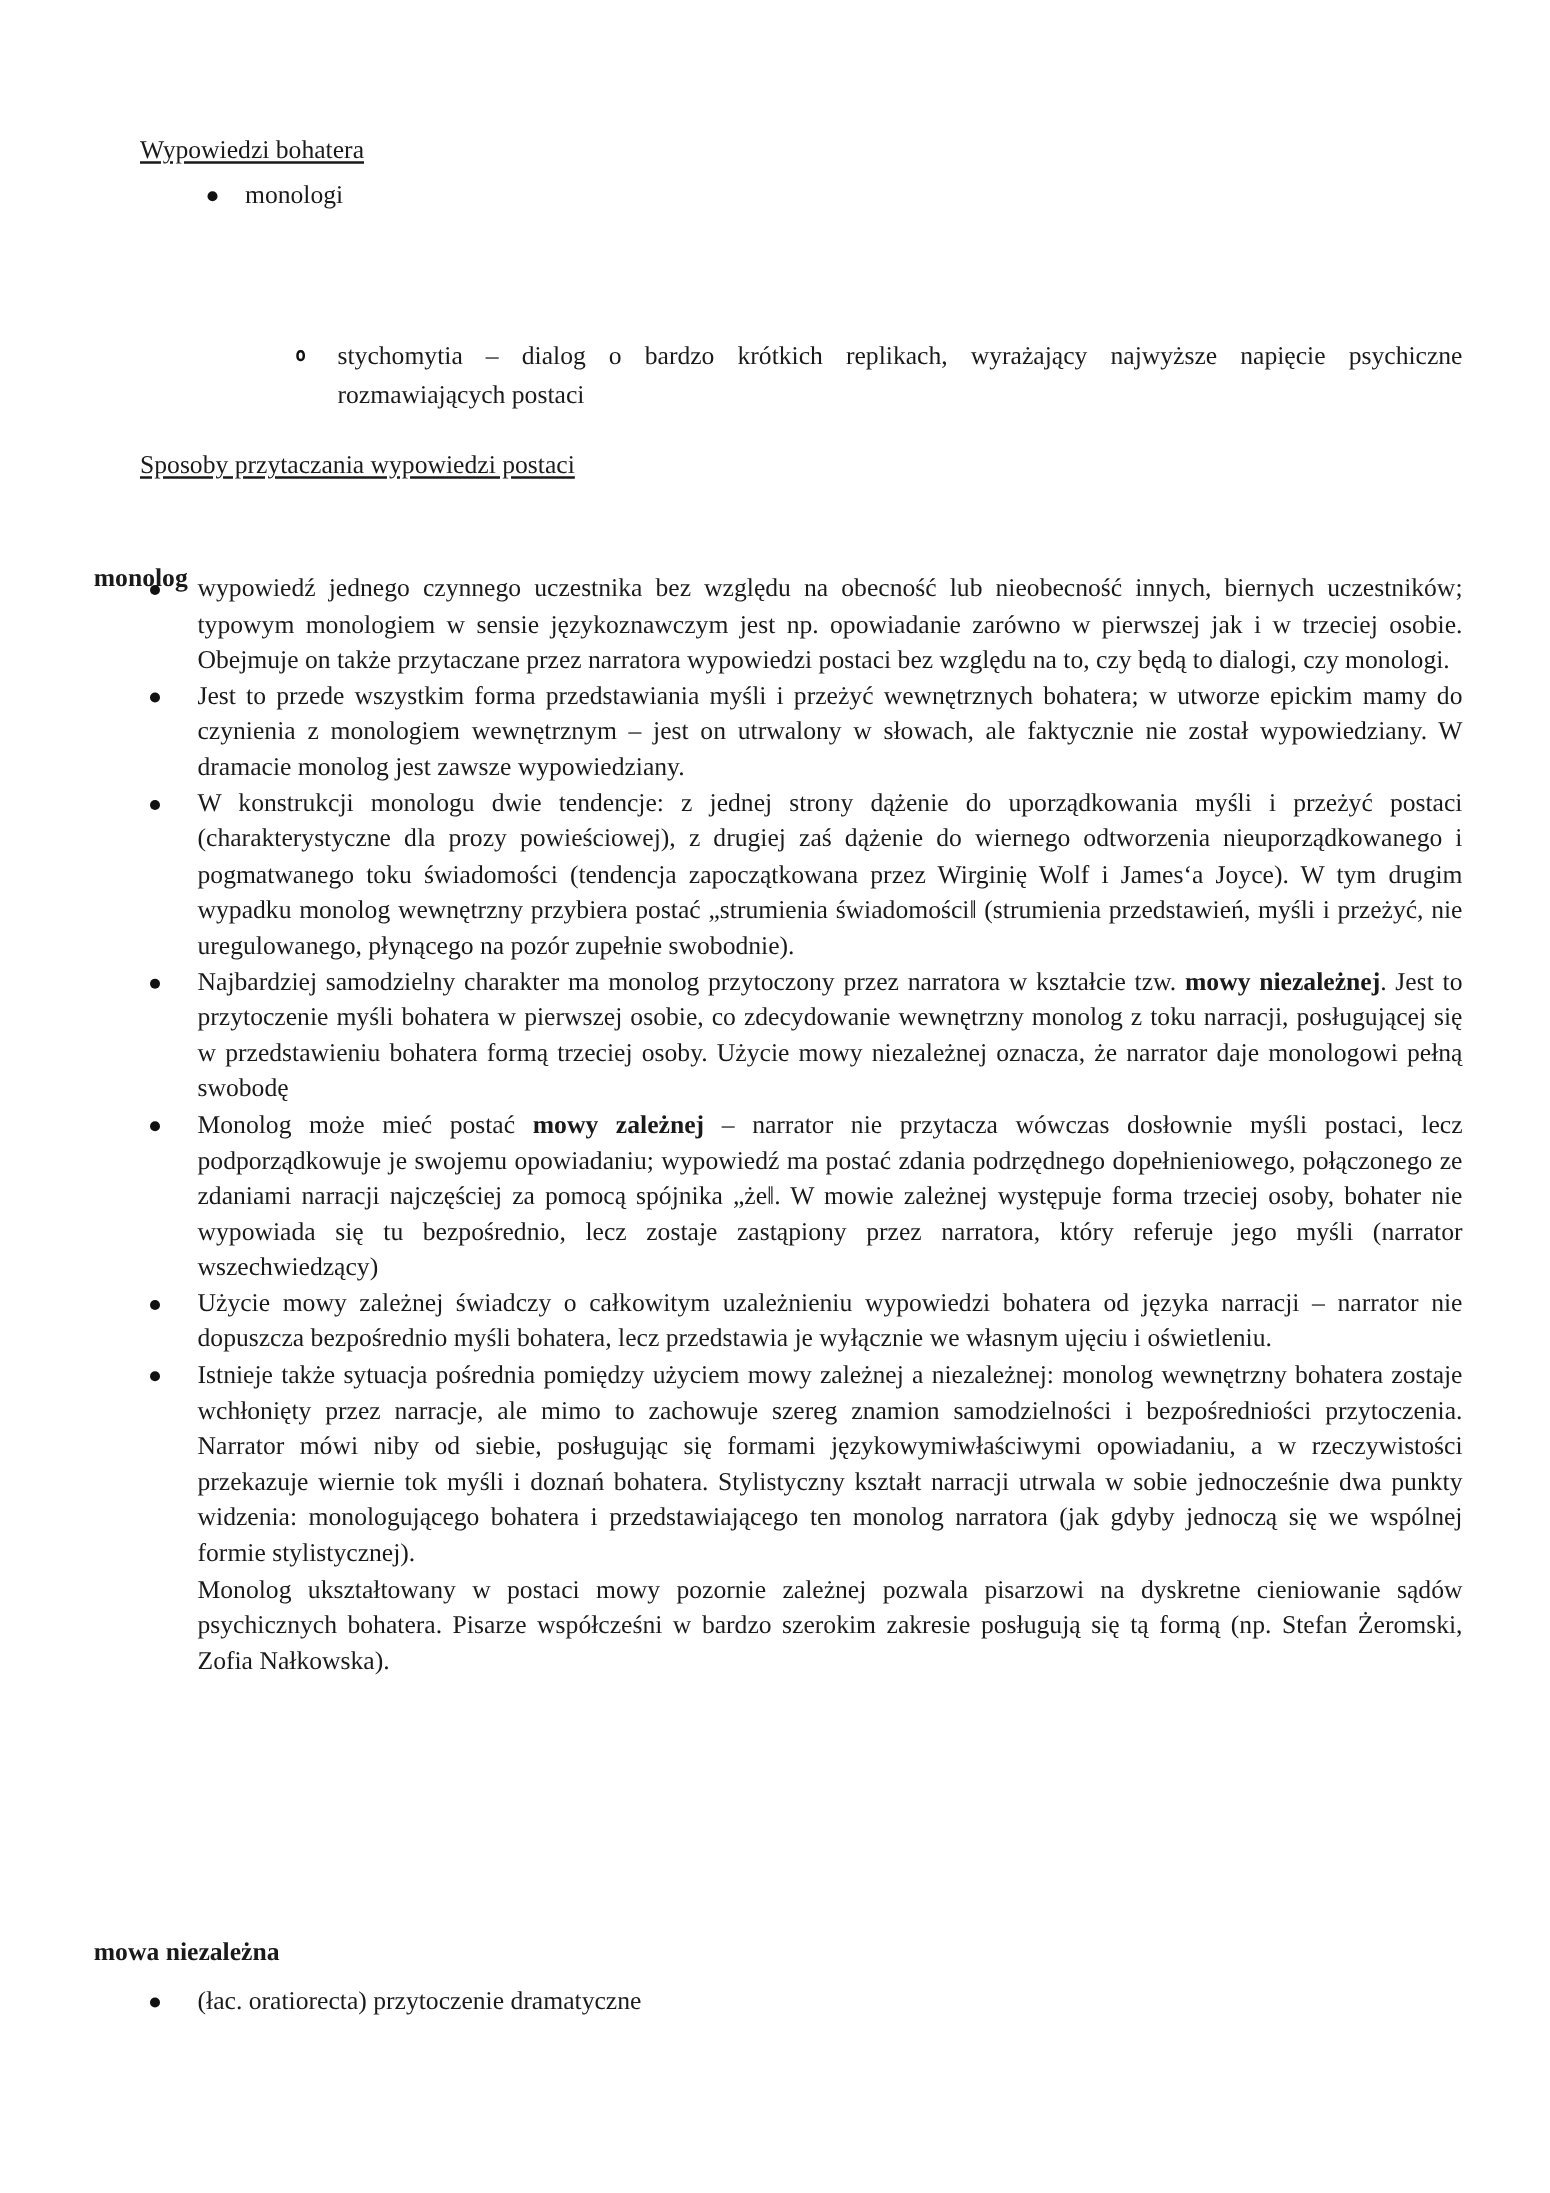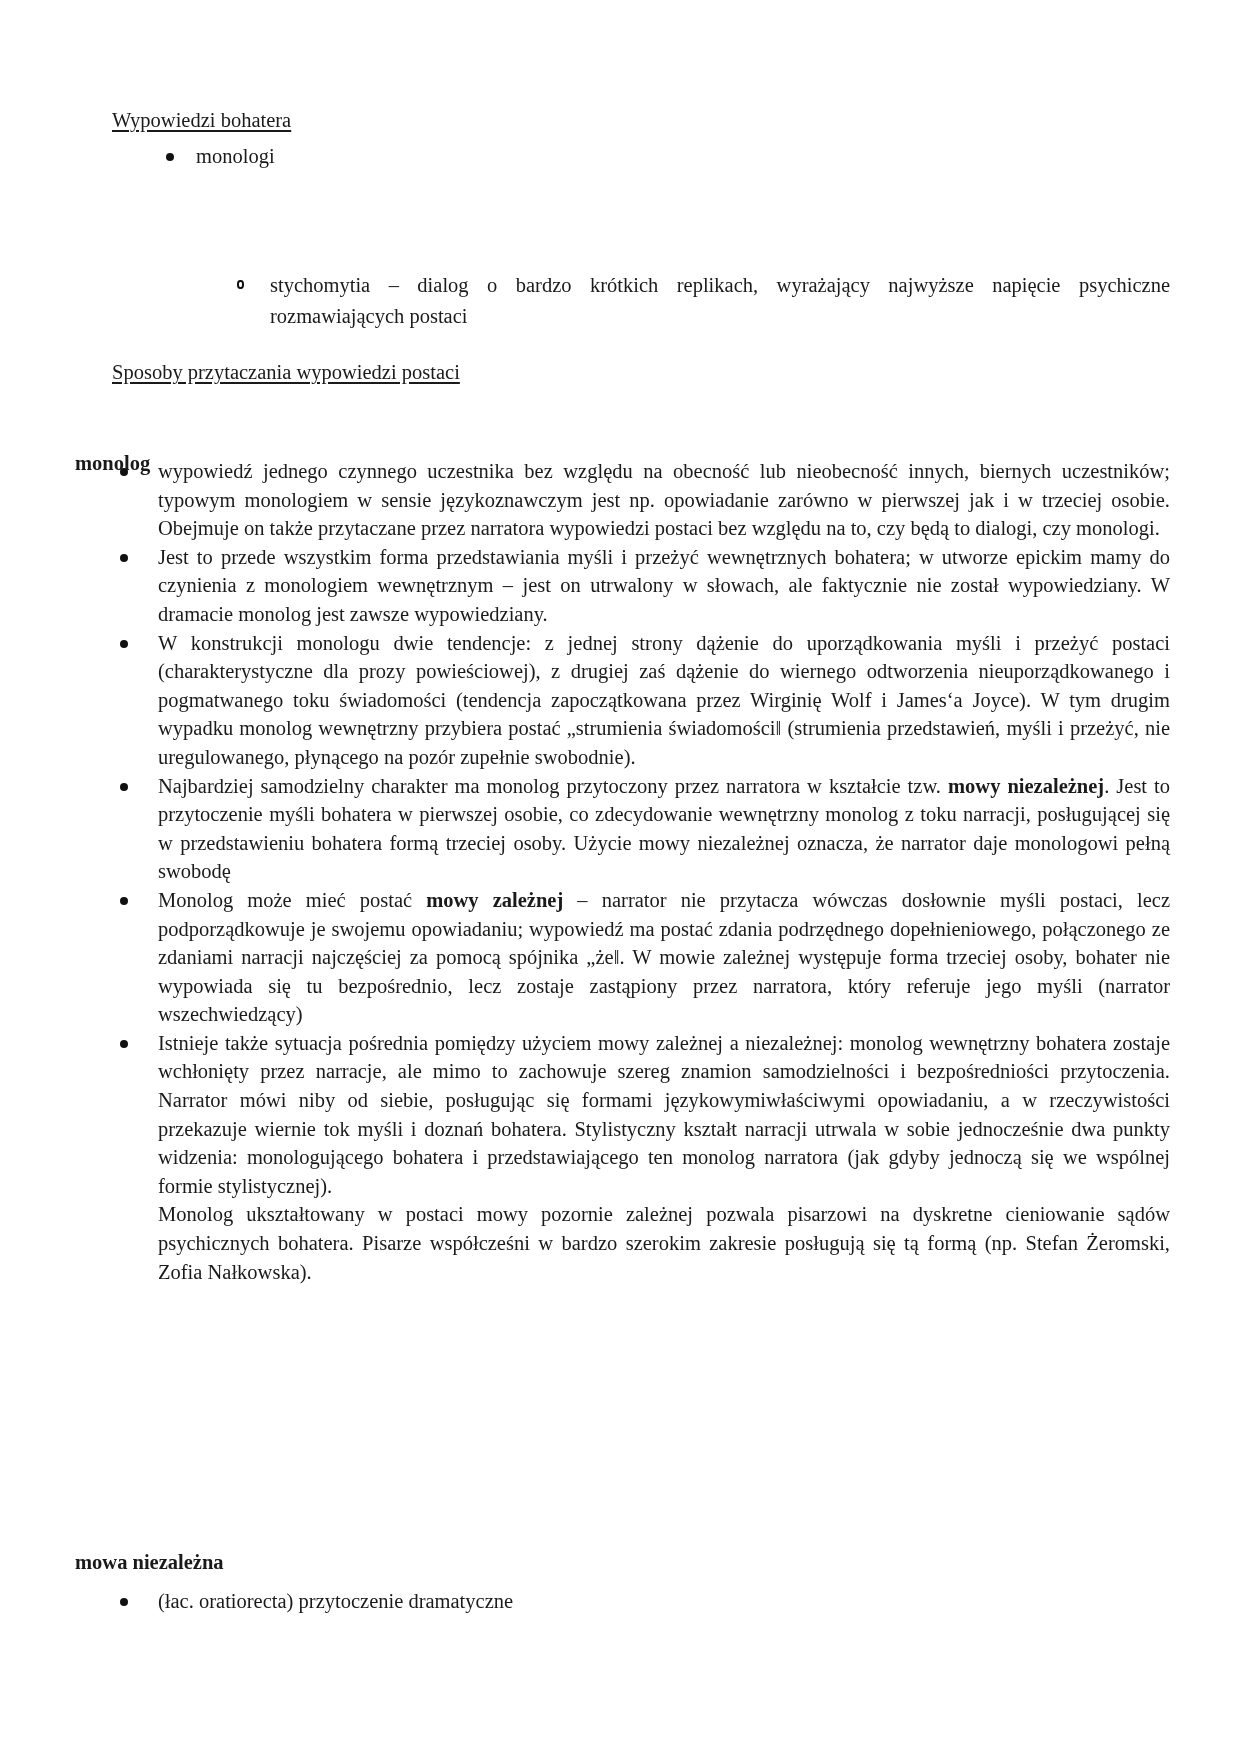--- a/index.html
+++ b/index.html
@@ -81,20 +81,24 @@
     <li class="item">
       <span class="bullet"></span>
       <span>Najbardziej samodzielny charakter ma monolog przytoczony przez narratora w kształcie tzw. </span><b>mowy niezależnej</b><span>. Jest to przytoczenie myśli bohatera w pierwszej osobie, co zdecydowanie wewnętrzny monolog z toku narracji, posługującej się w przedstawieniu bohatera formą trzeciej osoby. Użycie mowy niezależnej oznacza, że narrator daje monologowi pełną swobodę</span>
     </li>
     <li class="item">
       <span class="bullet"></span>
       <span>Monolog może mieć postać </span><b>mowy zależnej</b><span> – narrator nie przytacza wówczas dosłownie myśli postaci, lecz podporządkowuje je swojemu opowiadaniu; wypowiedź ma postać zdania podrzędnego dopełnieniowego, połączonego ze zdaniami narracji najczęściej za pomocą spójnika „że‖. W mowie zależnej występuje forma trzeciej osoby, bohater nie wypowiada się tu bezpośrednio, lecz zostaje zastąpiony przez narratora, który referuje jego myśli (narrator wszechwiedzący)</span>
     </li>
     <li class="item">
       <span class="bullet"></span>
+      <span>Użycie mowy zależnej świadczy o całkowitym uzależnieniu wypowiedzi bohatera od języka narracji – narrator nie dopuszcza bezpośrednio myśli bohatera, lecz przedstawia je wyłącznie we własnym ujęciu i oświetleniu.</span>
+    </li>
+    <li class="item">
+      <span class="bullet"></span>
       <span>Istnieje także sytuacja pośrednia pomiędzy użyciem mowy zależnej a niezależnej: monolog wewnętrzny bohatera zostaje wchłonięty przez narracje, ale mimo to zachowuje szereg znamion samodzielności i bezpośredniości przytoczenia. Narrator mówi niby od siebie, posługując się formami językowymiwłaściwymi opowiadaniu, a w rzeczywistości przekazuje wiernie tok myśli i doznań bohatera. Stylistyczny kształt narracji utrwala w sobie jednocześnie dwa punkty widzenia: monologującego bohatera i przedstawiającego ten monolog narratora (jak gdyby jednoczą się we wspólnej formie stylistycznej).</span>
     </li>
     <li class="item plain">
       <span>Monolog ukształtowany w postaci mowy pozornie zależnej pozwala pisarzowi na dyskretne cieniowanie sądów psychicznych bohatera. Pisarze współcześni w bardzo szerokim zakresie posługują się tą formą (np. Stefan Żeromski, Zofia Nałkowska).</span>
     </li>
   </ul>
 
   <h3 class="b-heading" style="top:1548px;">mowa niezależna</h3>
 
   <ul class="list body-list" style="top:1579px;">

